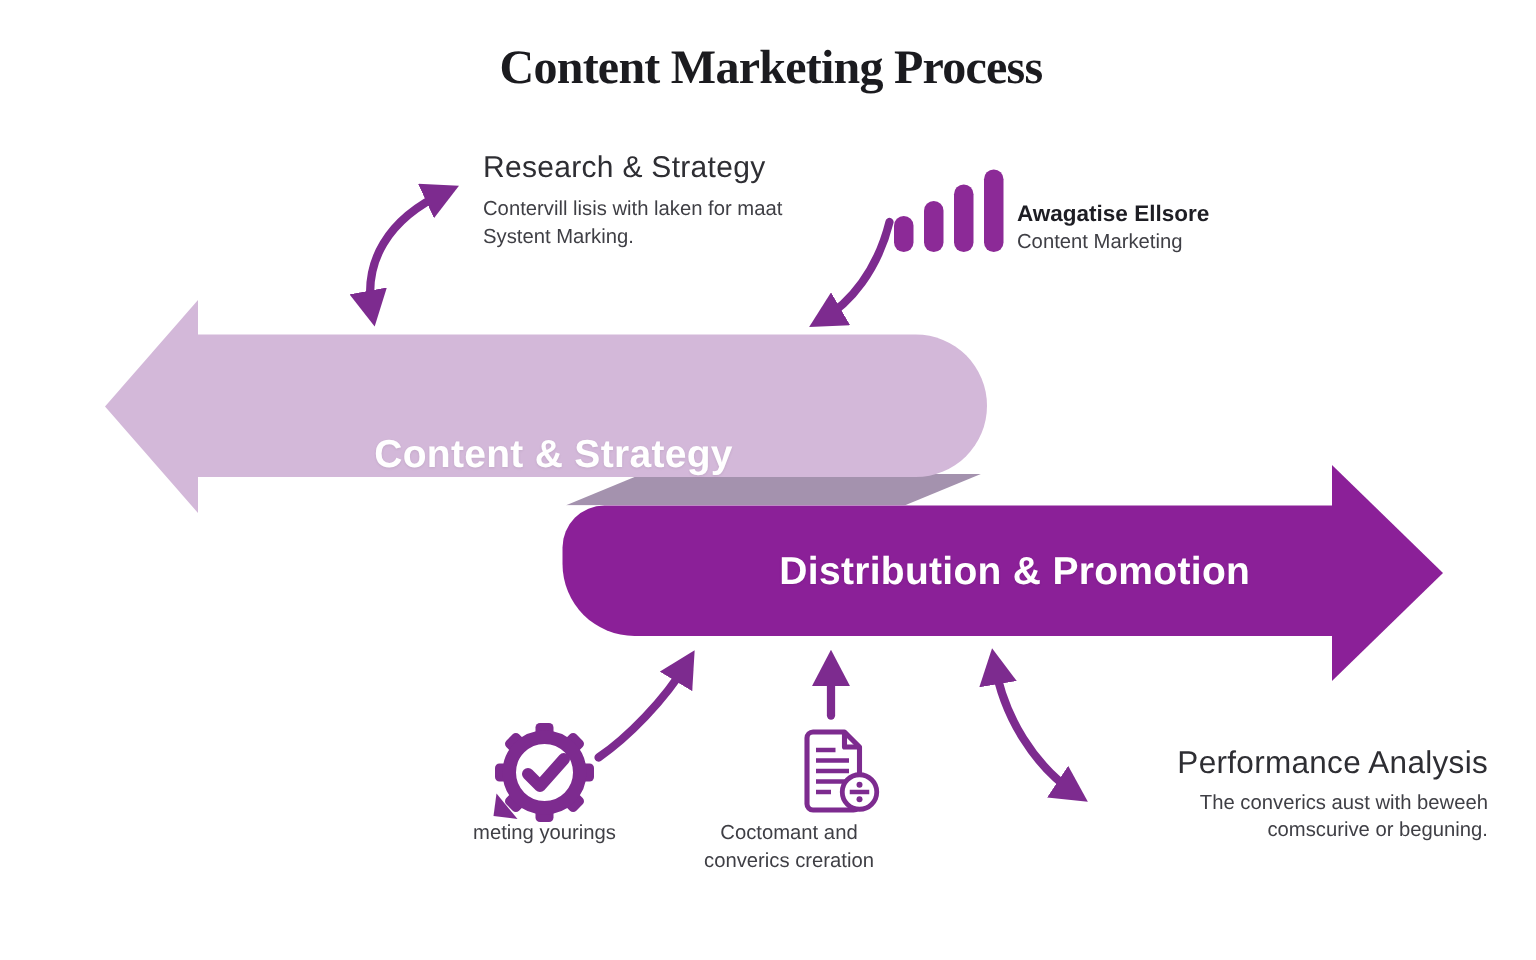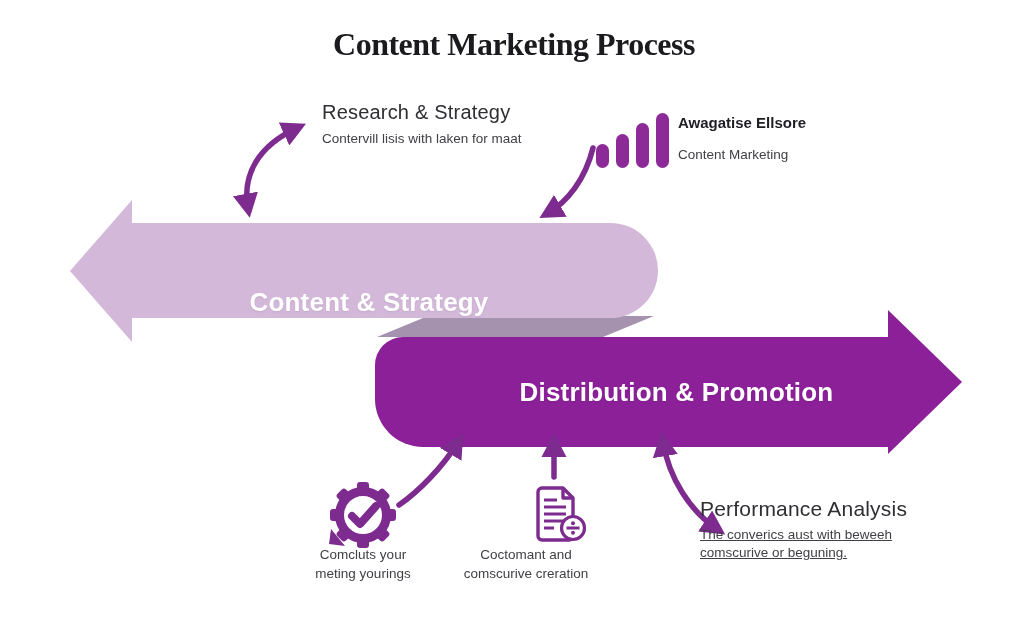--- a/index.html
+++ b/index.html
@@ -13,27 +13,27 @@
   .title{
     position:absolute;left:0;top:24px;width:1024px;margin:2px;
     text-align:center;font-family:"Liberation Serif",serif;font-weight:700;
     font-size:32px;letter-spacing:-0.5px;color:var(--title-text,#1b1b1f);
   }
 
   
   .ann-heading{font-size:20px;font-weight:500;color:var(--heading-text,#2e2e33);letter-spacing:0.2px;}
   .ann-body{font-size:13.5px;line-height:19px;color:var(--body-text,#3f3f45);margin-top:5px;}
   .research{left:322px;top:101px;width:240px;}
-  .performance{left:700px;top:497px;width:292px;text-align:left;}
+  .performance{left:700px;top:497px;width:292px;text-align:right;}
   .performance .ann-heading{font-size:21px;}
-  .performance .ann-body{line-height:18px;text-decoration:underline;}
+  .performance .ann-body{line-height:18px;}
 
   .agency{left:678px;top:114px;width:160px;}
-  .agency .agency-heading{font-size:15px;font-weight:700;color:#1e1e24;}
-  .agency .ann-body{margin-top:16px;line-height:16.5px;}
+  .agency .agency-heading{font-size:15px;font-weight:700;color:#1e1e24;margin-top:20px;}
+  .agency .ann-body{margin-top:2px;line-height:16.5px;}
 
   
   .barchart{left:596px;top:112px;width:76px;height:56px;display:flex;align-items:flex-end;gap:7px;}
   .barchart .bar{display:block;width:13px;border-radius:7px;background:var(--icon-purple,#8c2a97);}
   .bar.b0{height:24px;} .bar.b1{height:34px;} .bar.b2{height:45px;} .bar.b3{height:55px;}
 
   
   .fold{
     left:377px;top:316px;width:278px;height:21px;background:var(--ribbon-fold,#a492ae);
     clip-path:polygon(18.3% 0,99.6% 0,81.3% 100%,0 100%);
@@ -41,21 +41,21 @@
   .banner-light-head{
     left:70px;top:200px;width:62px;height:142px;background:var(--banner-light,#d3b8d9);
     clip-path:polygon(100% 0,100% 100%,0 50%);
   }
   .banner-light{
     left:130px;top:223px;width:528px;height:95px;background:var(--banner-light,#d3b8d9);
     border-radius:0 48px 48px 0;display:flex;align-items:flex-end;justify-content:center;
     padding-right:50px;box-sizing:border-box;
   }
   .banner-dark{
-    left:375px;top:337px;width:515px;height:110px;background:var(--banner-dark,#8b2098);
+    left:375px;top:337px;width:515px;height:87px;background:var(--banner-dark,#8b2098);
     border-radius:28px 0 0 48px;display:flex;align-items:center;justify-content:center;
     padding-left:88px;box-sizing:border-box;
   }
   .banner-dark-head{
     left:888px;top:310px;width:74px;height:144px;background:var(--banner-dark,#8b2098);
     clip-path:polygon(0 0,100% 50%,0 100%);
   }
   .banner-label{
     color:#fff;font-weight:700;font-size:26px;letter-spacing:0.2px;white-space:nowrap;
     text-shadow:0 1px 2px rgba(0,0,0,0.08);
@@ -73,20 +73,21 @@
 <body>
 
 <div class="stage">
 
   <h1 class="title">Content Marketing Process</h1>
 
   <div class="abs research">
     <div class="ann-heading">Research &amp; Strategy</div>
     <div class="ann-body">
       <div>Contervill lisis with laken for maat</div>
+      <div>Systent Marking.</div>
     </div>
   </div>
 
   <div class="abs barchart">
     <span class="bar b0"></span>
     <span class="bar b1"></span>
     <span class="bar b2"></span>
     <span class="bar b3"></span>
   </div>
   <div class="abs agency">
@@ -151,26 +152,25 @@
         <path d="M20 48 h10"></path>
       </g>
       <circle cx="49" cy="48" r="11.5" fill="#fff" stroke-width="3.2"></circle>
       <path d="M42.5 48 h13" stroke-width="3"></path>
     </g>
     <circle cx="49" cy="43.2" r="2" fill="#7d2b8f"></circle>
     <circle cx="49" cy="52.8" r="2" fill="#7d2b8f"></circle>
   </svg>
 
   <div class="abs note settings-note">
-    <div>Comcluts your</div>
     <div>meting yourings</div>
   </div>
   <div class="abs note document-note">
     <div>Coctomant and</div>
-    <div>comscurive creration</div>
+    <div>converics creration</div>
   </div>
 
   <div class="abs performance">
     <div class="ann-heading">Performance Analysis</div>
     <div class="ann-body">
       <div>The converics aust with beweeh</div>
       <div>comscurive or beguning.</div>
     </div>
   </div>
 

